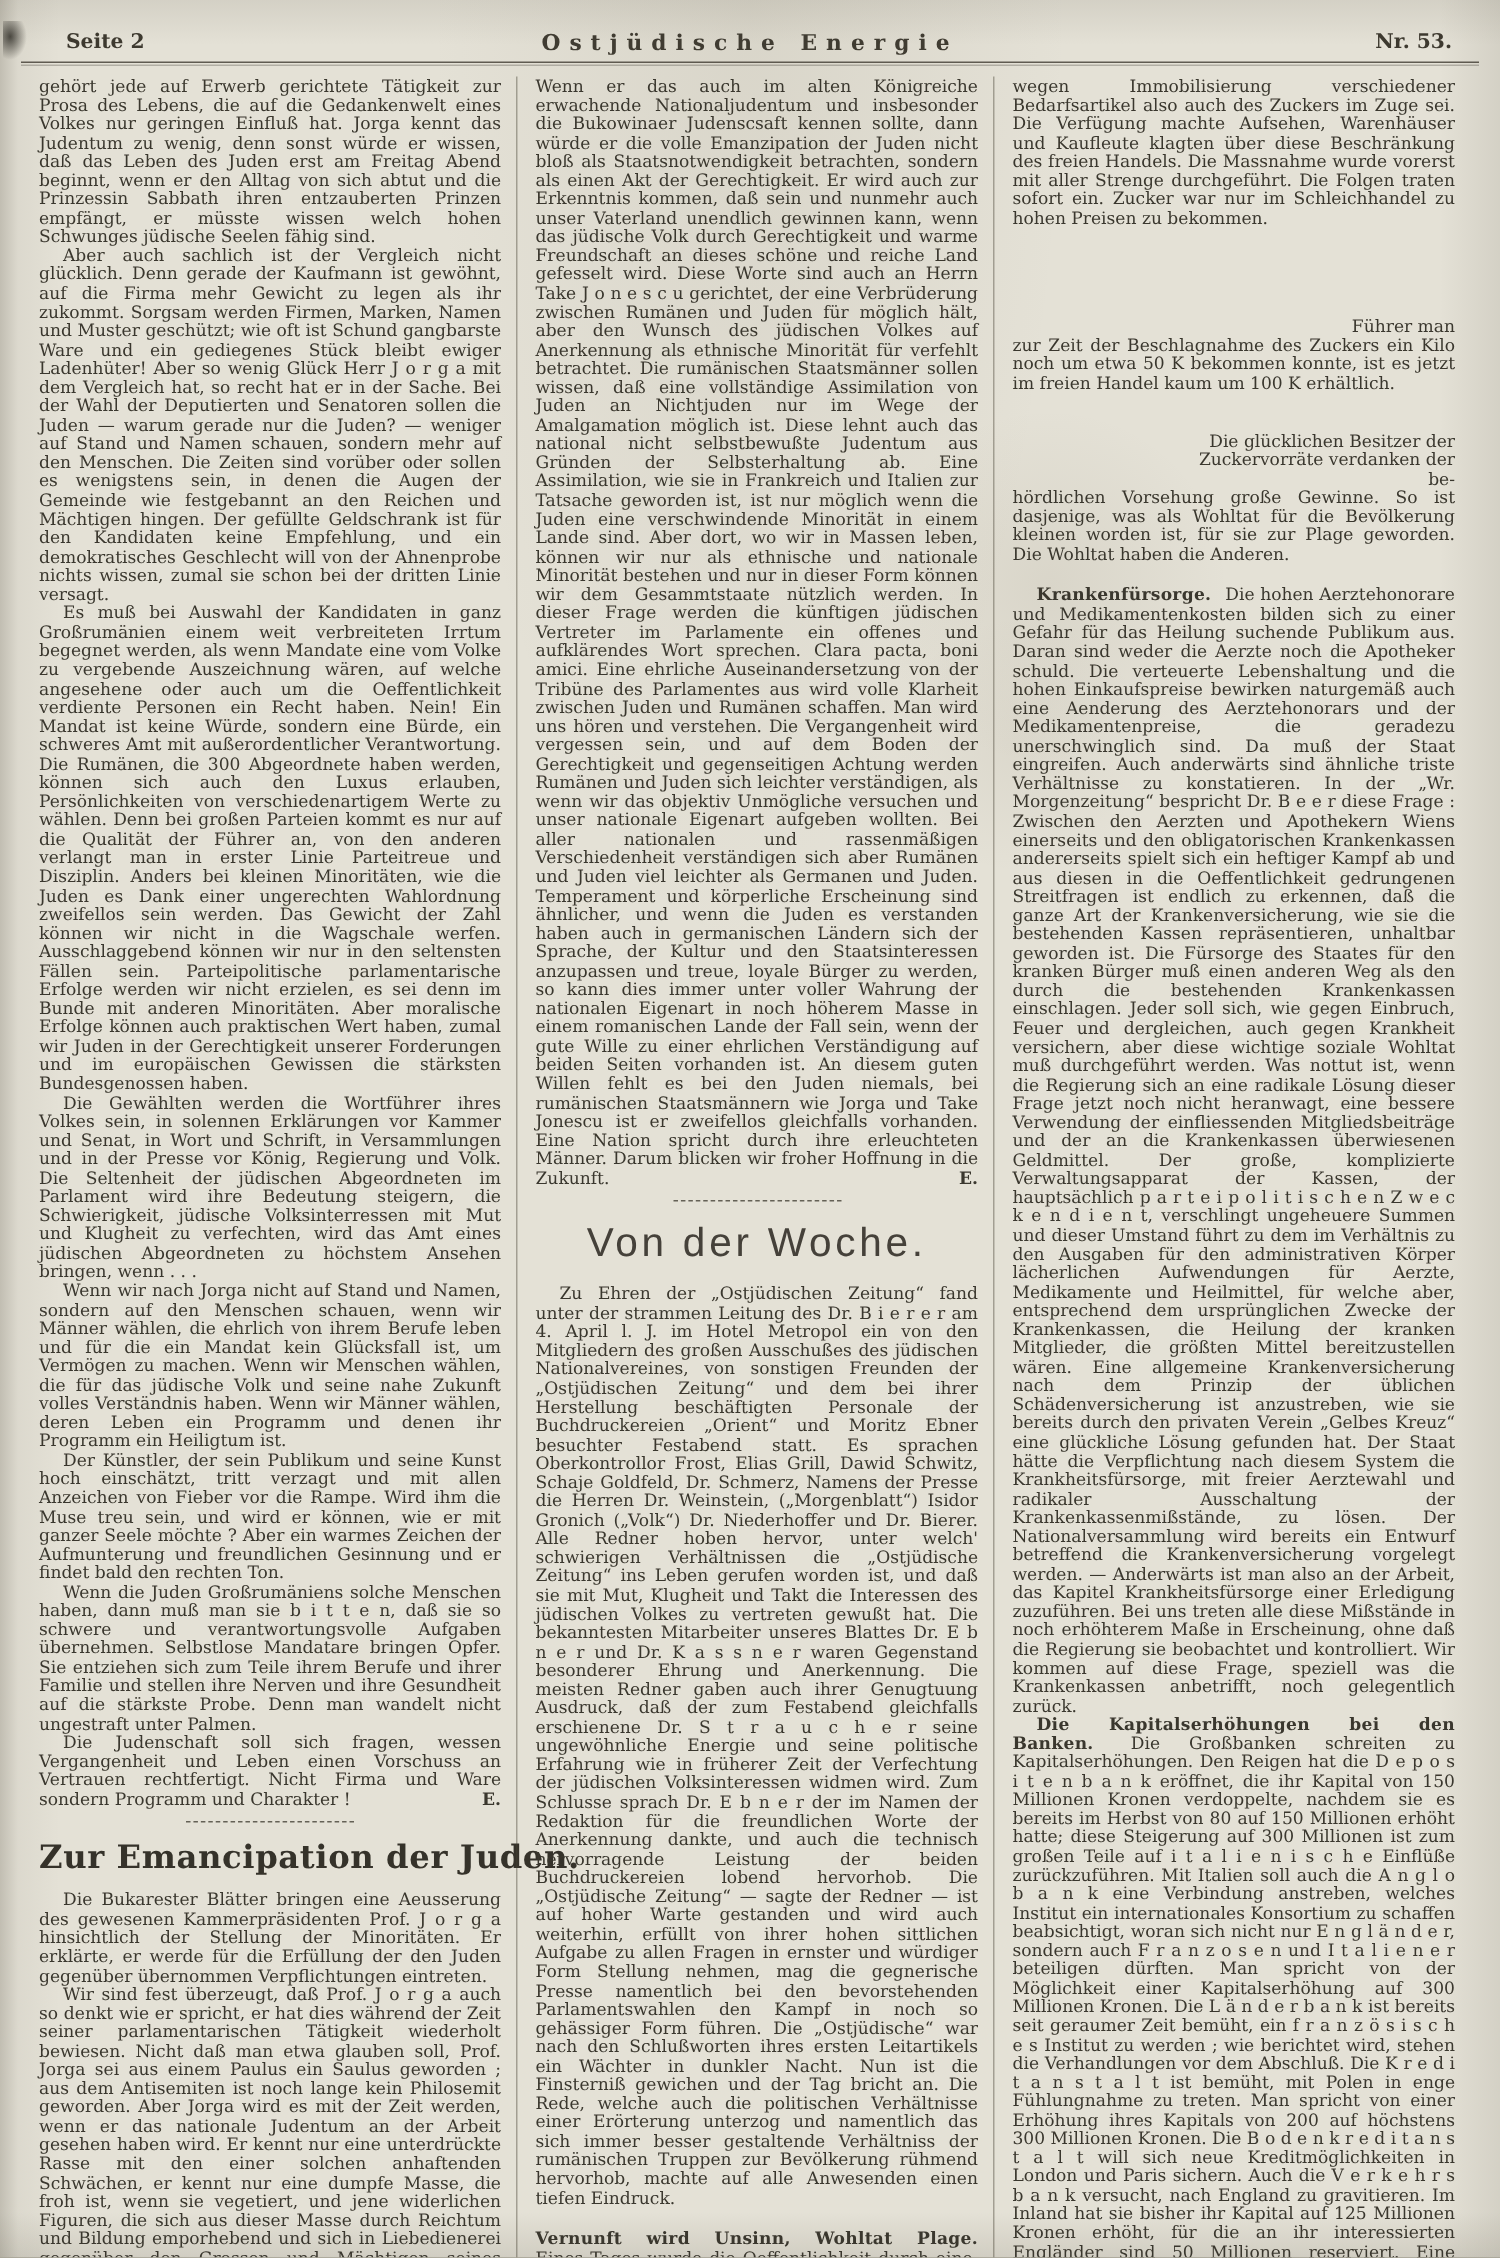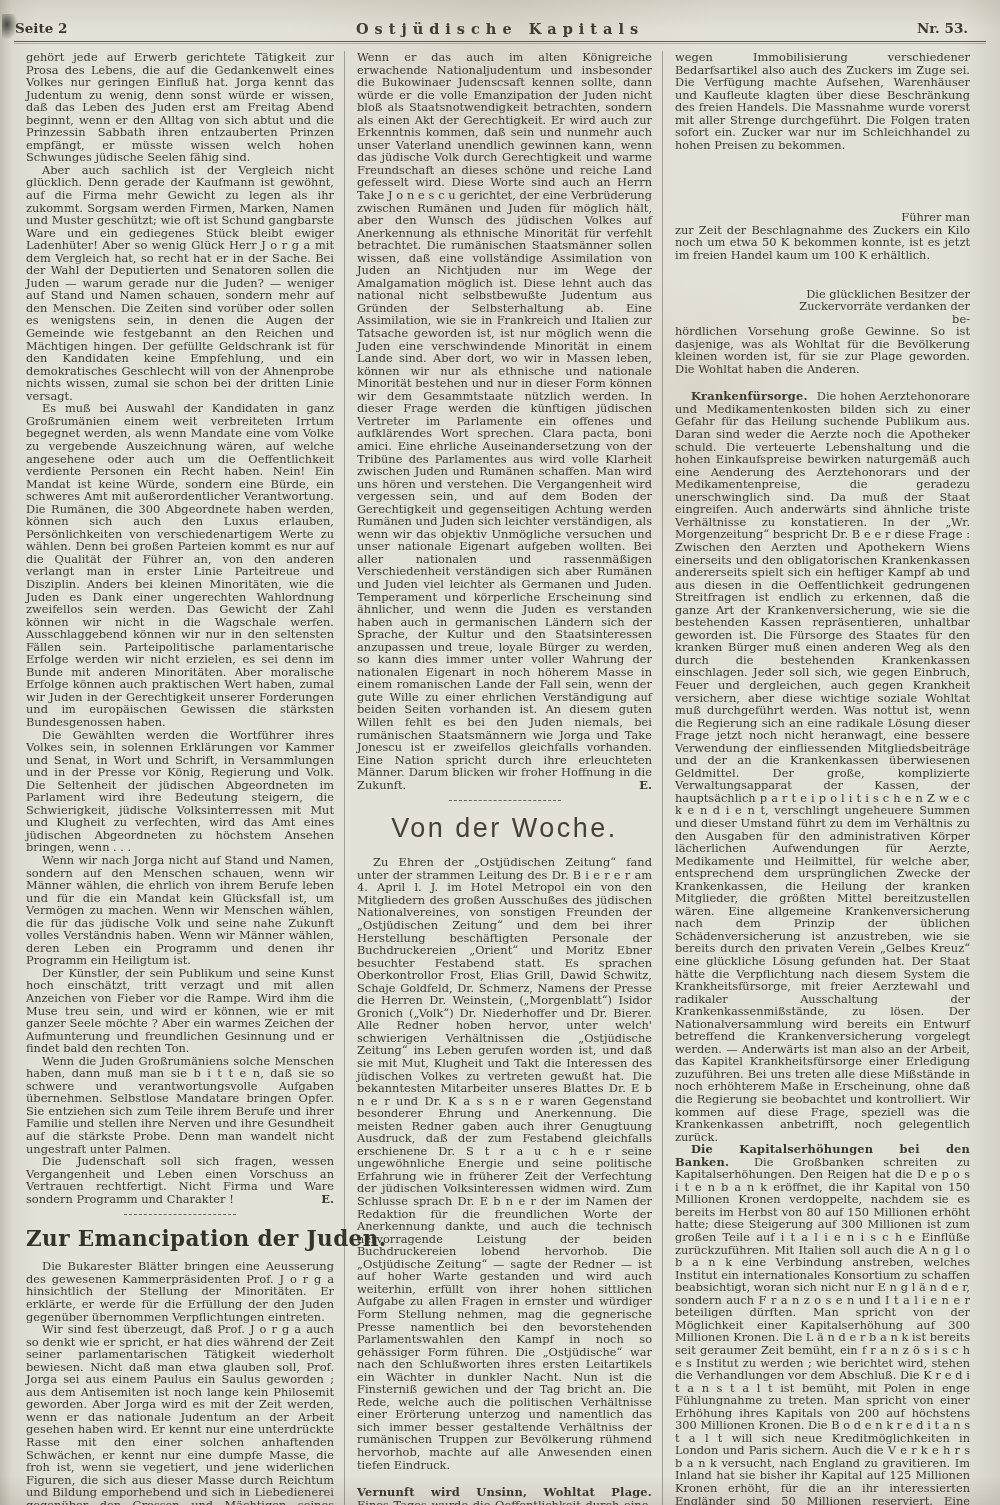--- a/index.html
+++ b/index.html
@@ -20,21 +20,21 @@
   }
   .page::before{ 
     content:"";position:absolute;left:2px;top:14px;width:16px;height:26px;
     background:radial-gradient(ellipse at 30% 40%, rgba(30,28,22,.75), rgba(30,28,22,0) 70%);
     pointer-events:none;
   }
   
   .masthead{
     position:relative;
     margin:0 14px;
-    padding:20px 18px 5px 1px;
+    padding:20px 18px 5px 30px;
     display:flex;justify-content:space-between;align-items:baseline;
     border-bottom:1.5px solid rgba(52,47,38,.75);
     font-size:13.5px;
   }
   .masthead::after{
     content:"";position:absolute;left:0;right:0;bottom:-3px;height:0;
     border-bottom:1px solid rgba(52,47,38,.28);
   }
   .mast-title{
     position:absolute;left:0;right:0;text-align:center;
@@ -67,21 +67,21 @@
     border-top:1.6px dashed rgba(58,53,43,.75);}
   .gap-l{height:60px;} .gap-m{height:26px;} .gap-s{height:15px;}
 </style>
 </head>
 <body>
 
 <div class="page">
 
   <header class="masthead">
     <span class="mast-side">Seite 2</span>
-    <span class="mast-title">Ostjüdische Kapitals</span>
+    <span class="mast-title">Ostjüdische Energie</span>
     <span class="mast-side">Nr. 53.</span>
   </header>
 
   <main class="columns">
     <div class="col">
         <p>gehört jede auf Erwerb gerichtete Tätigkeit zur Prosa des Lebens, die auf die Gedankenwelt eines Volkes nur geringen Einfluß hat. Jorga kennt das Judentum zu wenig, denn sonst würde er wissen, daß das Leben des Juden erst am Freitag Abend beginnt, wenn er den Alltag von sich abtut und die Prinzessin Sabbath ihren entzauberten Prinzen empfängt, er müsste wissen welch hohen Schwunges jüdische Seelen fähig sind.</p>
         <p class="indent">Aber auch sachlich ist der Vergleich nicht glücklich. Denn gerade der Kaufmann ist gewöhnt, auf die Firma mehr Gewicht zu legen als ihr zukommt. Sorgsam werden Firmen, Marken, Namen und Muster geschützt; wie oft ist Schund gangbarste Ware und ein gediegenes Stück bleibt ewiger Ladenhüter! Aber so wenig Glück Herr J o r g a mit dem Vergleich hat, so recht hat er in der Sache. Bei der Wahl der Deputierten und Senatoren sollen die Juden — warum gerade nur die Juden? — weniger auf Stand und Namen schauen, sondern mehr auf den Menschen. Die Zeiten sind vorüber oder sollen es wenigstens sein, in denen die Augen der Gemeinde wie festgebannt an den Reichen und Mächtigen hingen. Der gefüllte Geldschrank ist für den Kandidaten keine Empfehlung, und ein demokratisches Geschlecht will von der Ahnenprobe nichts wissen, zumal sie schon bei der dritten Linie versagt.</p>
         <p class="indent">Es muß bei Auswahl der Kandidaten in ganz Großrumänien einem weit verbreiteten Irrtum begegnet werden, als wenn Mandate eine vom Volke zu vergebende Auszeichnung wären, auf welche angesehene oder auch um die Oeffentlichkeit verdiente Personen ein Recht haben. Nein! Ein Mandat ist keine Würde, sondern eine Bürde, ein schweres Amt mit außerordentlicher Verantwortung. Die Rumänen, die 300 Abgeordnete haben werden, können sich auch den Luxus erlauben, Persönlichkeiten von verschiedenartigem Werte zu wählen. Denn bei großen Parteien kommt es nur auf die Qualität der Führer an, von den anderen verlangt man in erster Linie Parteitreue und Disziplin. Anders bei kleinen Minoritäten, wie die Juden es Dank einer ungerechten Wahlordnung zweifellos sein werden. Das Gewicht der Zahl können wir nicht in die Wagschale werfen. Ausschlaggebend können wir nur in den seltensten Fällen sein. Parteipolitische parlamentarische Erfolge werden wir nicht erzielen, es sei denn im Bunde mit anderen Minoritäten. Aber moralische Erfolge können auch praktischen Wert haben, zumal wir Juden in der Gerechtigkeit unserer Forderungen und im europäischen Gewissen die stärksten Bundesgenossen haben.</p>
         <p class="indent">Die Gewählten werden die Wortführer ihres Volkes sein, in solennen Erklärungen vor Kammer und Senat, in Wort und Schrift, in Versammlungen und in der Presse vor König, Regierung und Volk. Die Seltenheit der jüdischen Abgeordneten im Parlament wird ihre Bedeutung steigern, die Schwierigkeit, jüdische Volksinterressen mit Mut und Klugheit zu verfechten, wird das Amt eines jüdischen Abgeordneten zu höchstem Ansehen bringen, wenn . . .</p>
         <p class="indent">Wenn wir nach Jorga nicht auf Stand und Namen, sondern auf den Menschen schauen, wenn wir Männer wählen, die ehrlich von ihrem Berufe leben und für die ein Mandat kein Glücksfall ist, um Vermögen zu machen. Wenn wir Menschen wählen, die für das jüdische Volk und seine nahe Zukunft volles Verständnis haben. Wenn wir Männer wählen, deren Leben ein Programm und denen ihr Programm ein Heiligtum ist.</p>

